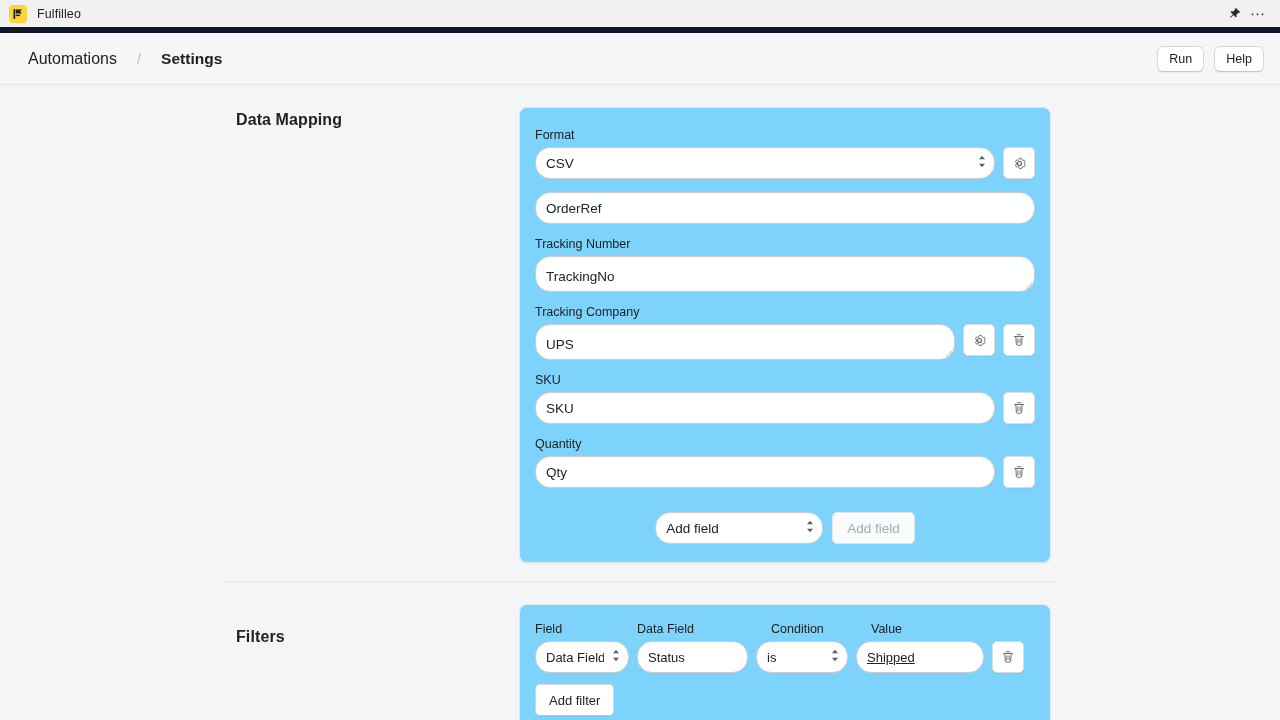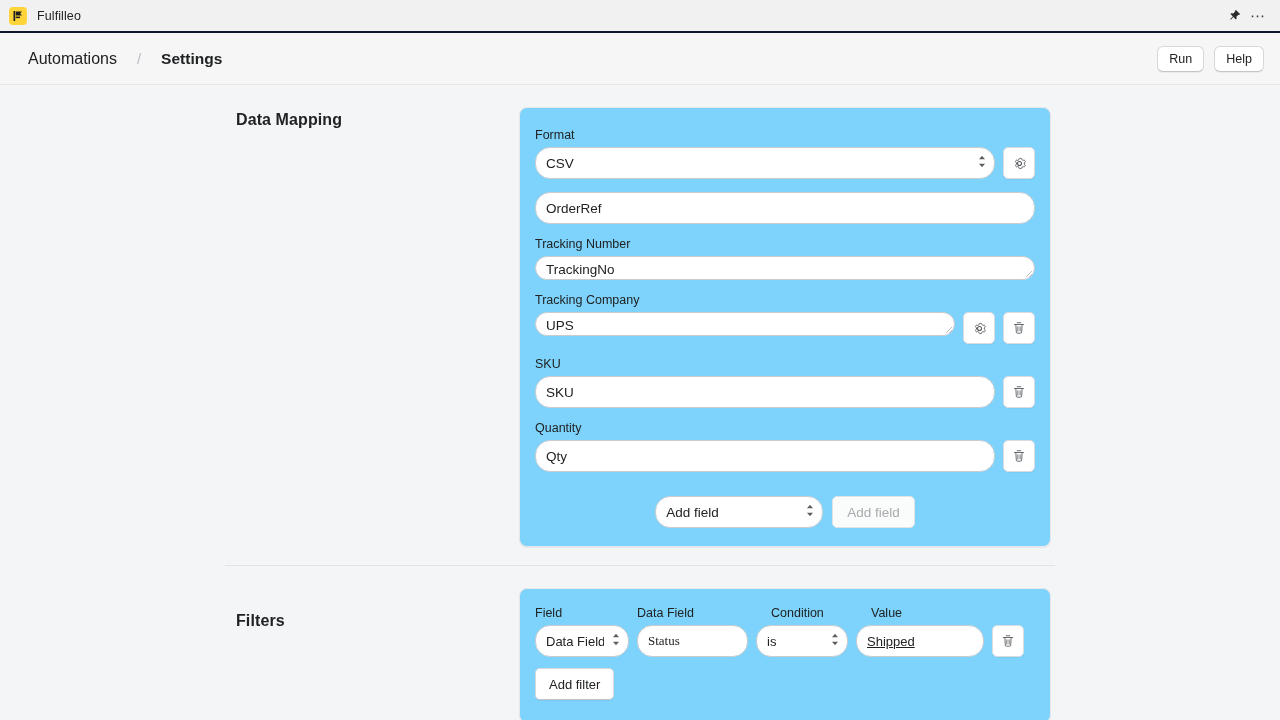--- a/index.html
+++ b/index.html
@@ -10,21 +10,21 @@
     background: #f4f5f7;
     font-family: "Liberation Sans", sans-serif;
     color: #202223;
     -webkit-font-smoothing: antialiased;
   }
 
   
   .titlebar {
     height: 33px;
     background: #f1f1f1;
-    border-bottom: 2px solid #0f172a;
+    border-bottom: 6px solid #0f172a;
     display: flex;
     align-items: center;
     padding: 0 10px 0 9px;
   }
   .app-icon {
     width: 18px; height: 18px;
     background: #ffd43b;
     border-radius: 4px;
     display: flex; align-items: center; justify-content: center;
     flex: none;
@@ -126,21 +126,21 @@
     border-radius: 15px;
     background: #ffffff;
     font-size: 13.5px;
     font-family: inherit;
     color: #202223;
     padding: 0 10px;
     line-height: 30px;
     display: block;
   }
   .textarea {
-    height: 24px;
+    height: 36px;
     position: relative;
     padding-top: 4px;
   }
   .resize-handle {
     position: absolute;
     right: 2px; bottom: 2px;
     width: 8px; height: 8px;
     pointer-events: none;
   }
   .ta-wrap { position: relative; flex: 1 1 auto; }
@@ -201,21 +201,21 @@
     font-size: 12.5px;
     color: #202223;
   }
   .fh-field  { width: 94px; }
   .fh-data   { width: 126px; }
   .fh-cond   { width: 92px; }
   .fh-value  { width: 128px; }
 
   .filter-row { display: flex; gap: 8px; align-items: center; }
   .fr-field  { width: 94px; flex: none; position: relative; }
-  .fr-data   { width: 111px; flex: none; font-family: Liberation Serif, serif; }
+  .fr-data   { width: 111px; flex: none; }
   .fr-cond   { width: 92px; flex: none; position: relative; }
   .fr-value  { width: 128px; flex: none; text-decoration: underline; }
 
   .fr-field .select, .fr-cond .select { font-size: 13px; padding-right: 24px; }
   .fr-data, .fr-value { font-size: 13px; }
 
   .btn-addfilter {
     margin-top: 11px;
     height: 32px;
     padding: 0 13px;

